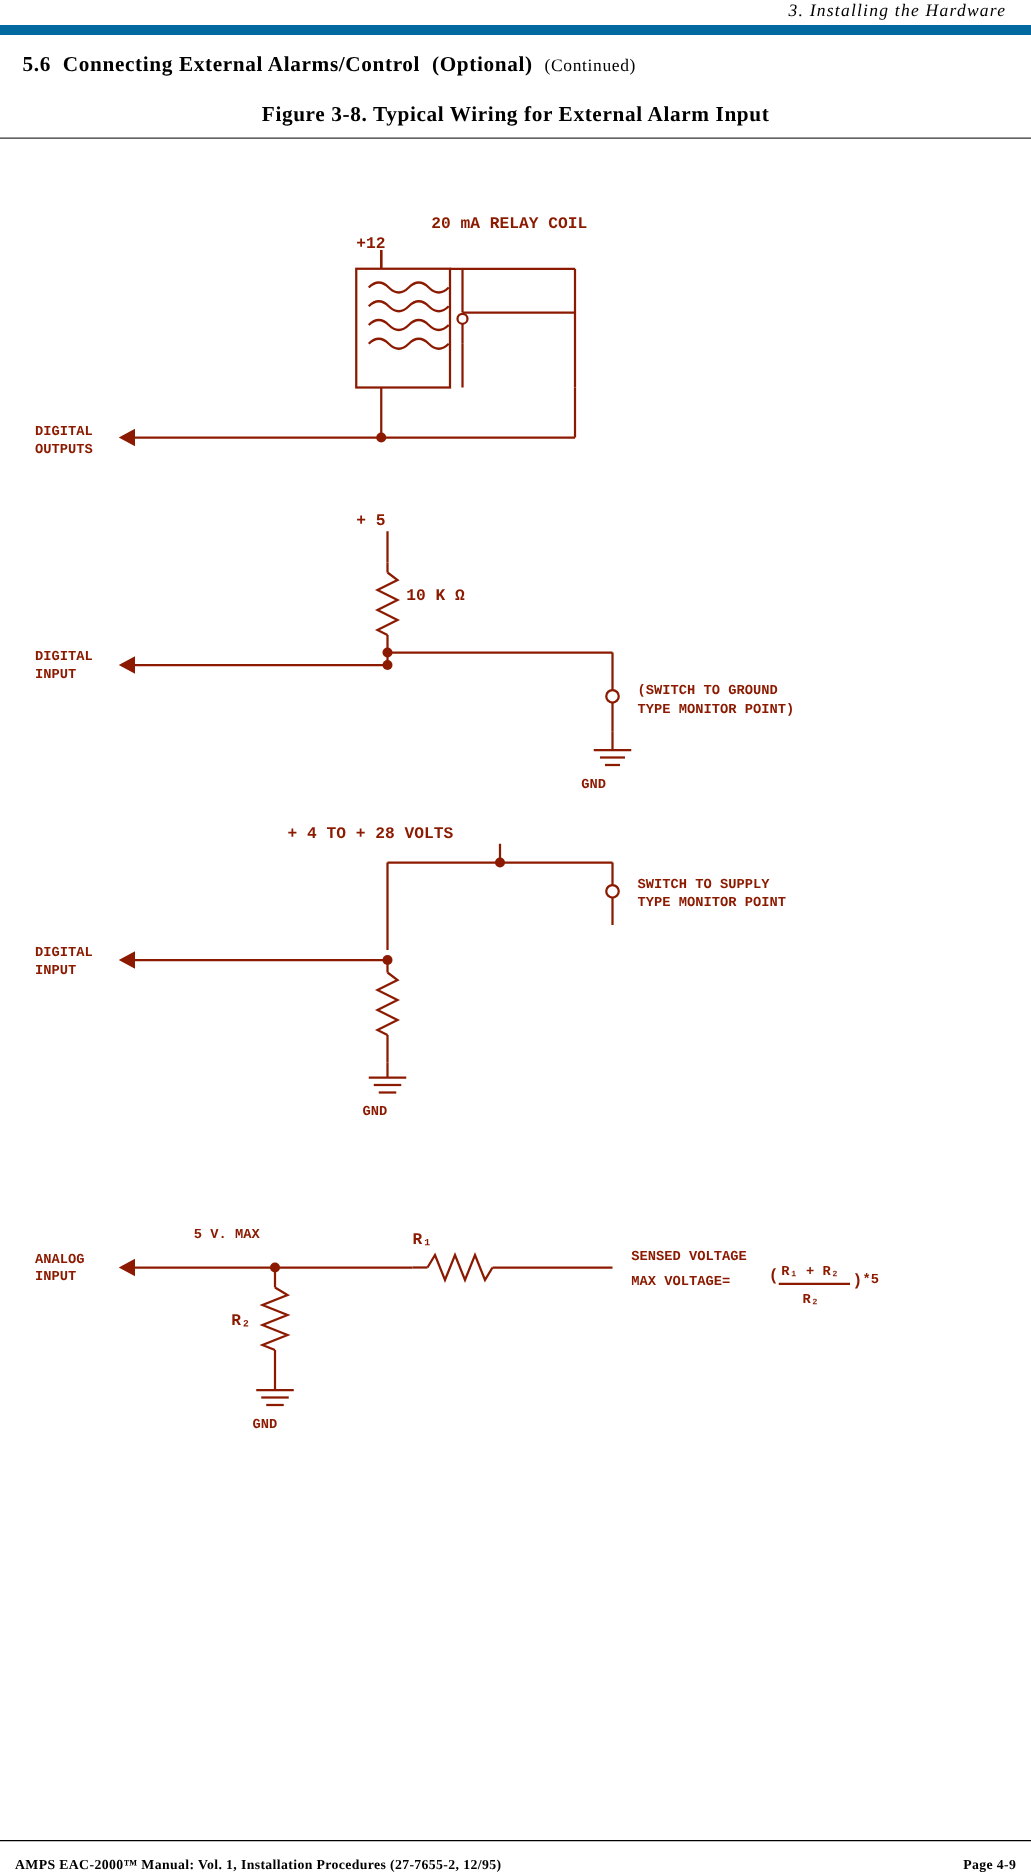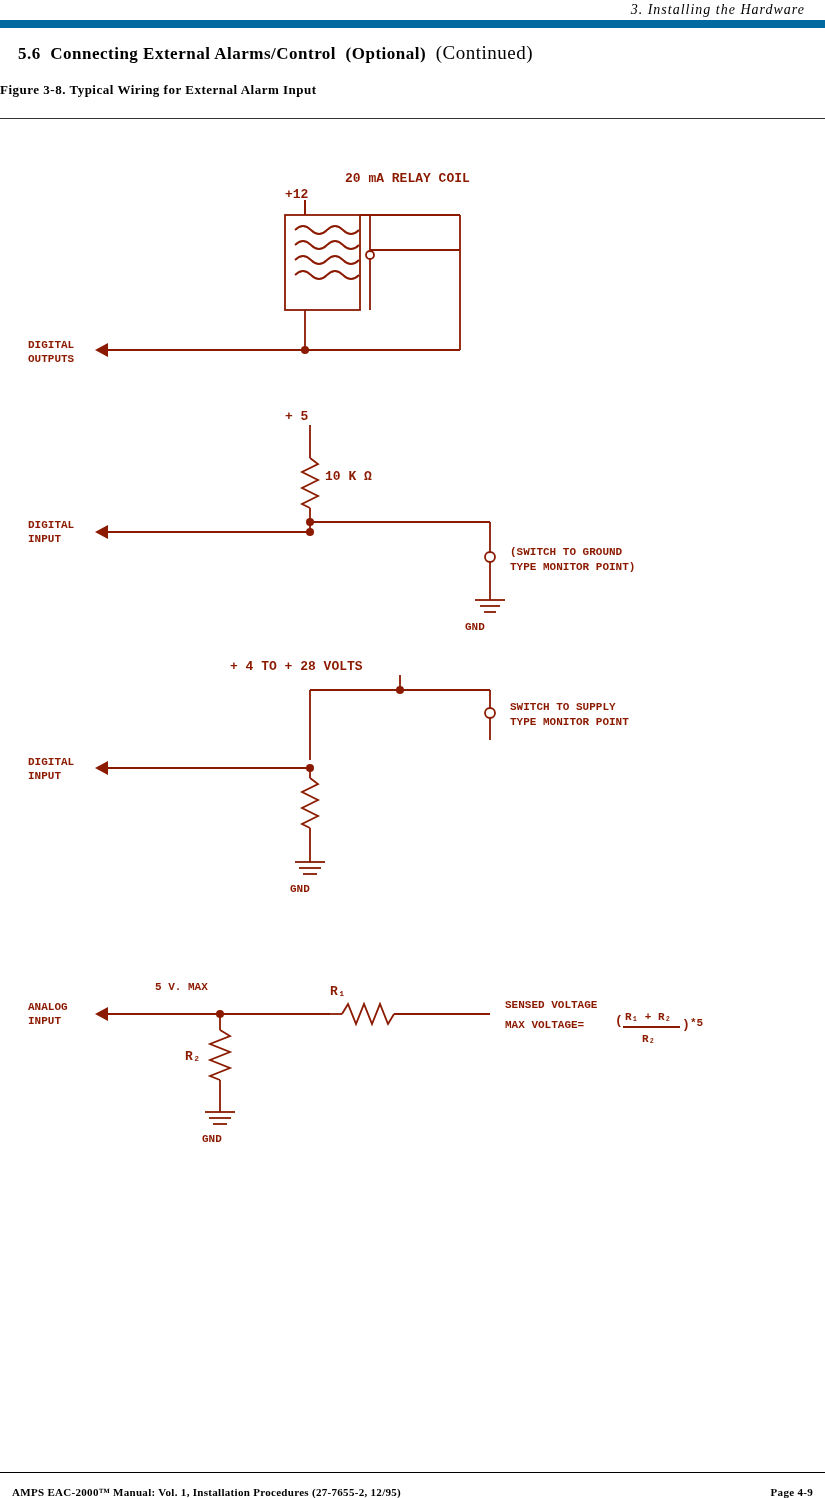--- a/index.html
+++ b/index.html
@@ -38,35 +38,35 @@
       left: 18px;
       font-size: 17px;
       font-weight: bold;
       letter-spacing: 0.5px;
     }
     .section-heading .optional {
     }
     .section-heading .continued {
       font-weight: normal;
       font-style: normal;
-      font-size: 19px;
+      font-size: 14px;
       margin-top: 13px;
     }
 
     
     .figure-caption {
       position: absolute;
       top: 82px;
       left: 0; right: 0;
-      text-align: left;
-      font-size: 13px;
+      text-align: center;
+      font-size: 17px;
       font-weight: bold;
       letter-spacing: 0.5px;
       border-bottom: 1.5px solid #333;
-      padding-bottom: 20px;
+      padding-bottom: 8px;
     }
 
     
     .diagram {
       position: absolute;
       top: 110px;
       left: 0;
       width: 825px;
       height: 1340px;
     }

